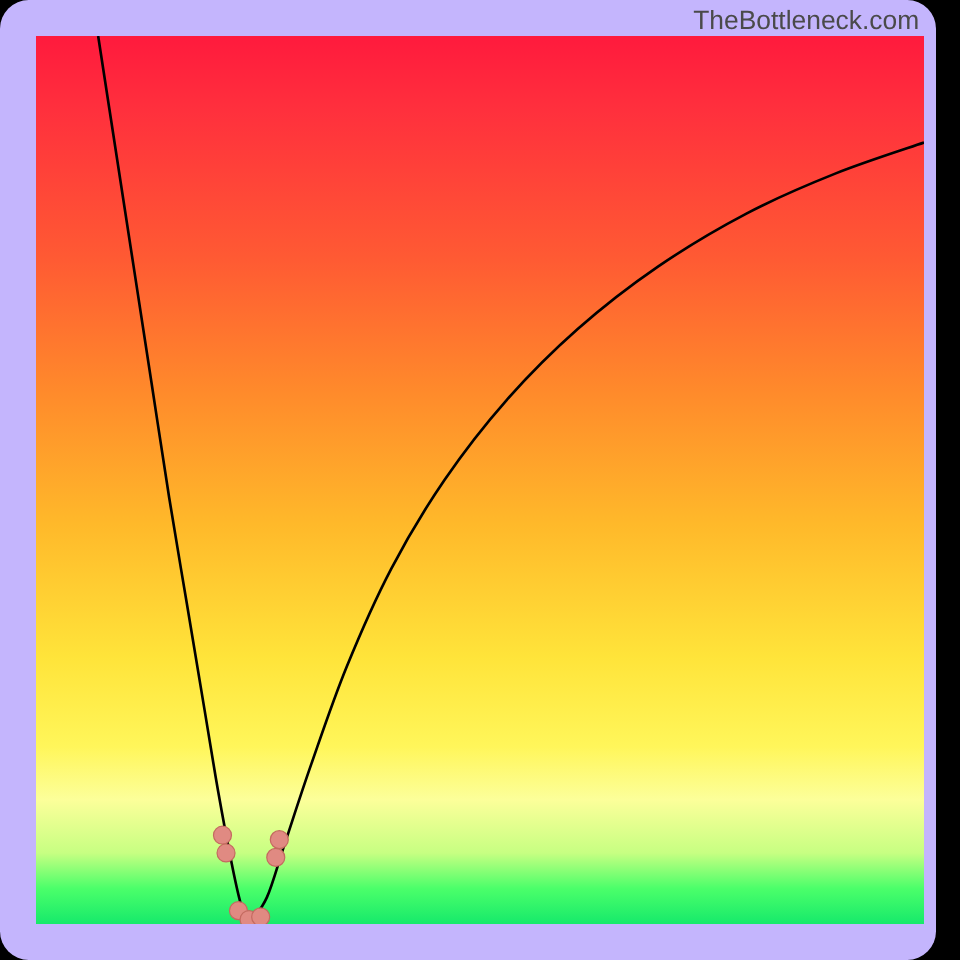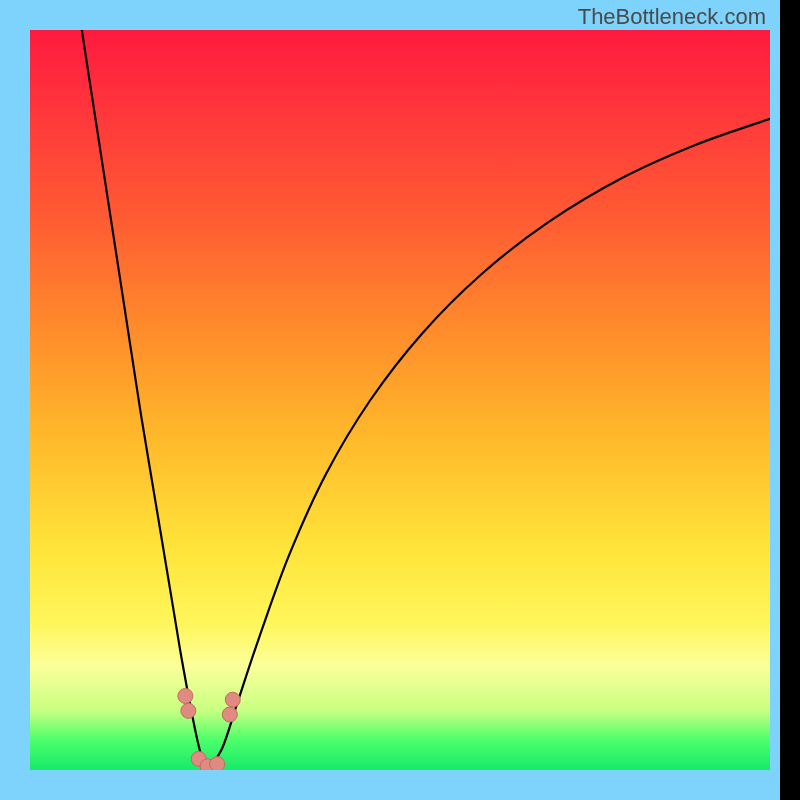--- a/index.html
+++ b/index.html
@@ -10,21 +10,22 @@
     background: #000;
     font-family: Arial, Helvetica, sans-serif;
     overflow: hidden;
   }
   .frame {
     position: absolute;
     top: 0;
     left: 0;
     width: 780px;
     height: 800px;
-    background: #7dd3fc;
+    background: #c4b5fd;
+    border-radius: 24px;
   }
   .plot {
     position: absolute;
     top: 30px;
     left: 30px;
     width: 740px;
     height: 740px;
     
     background: linear-gradient(to bottom,
       #ff1a3d 0%,

